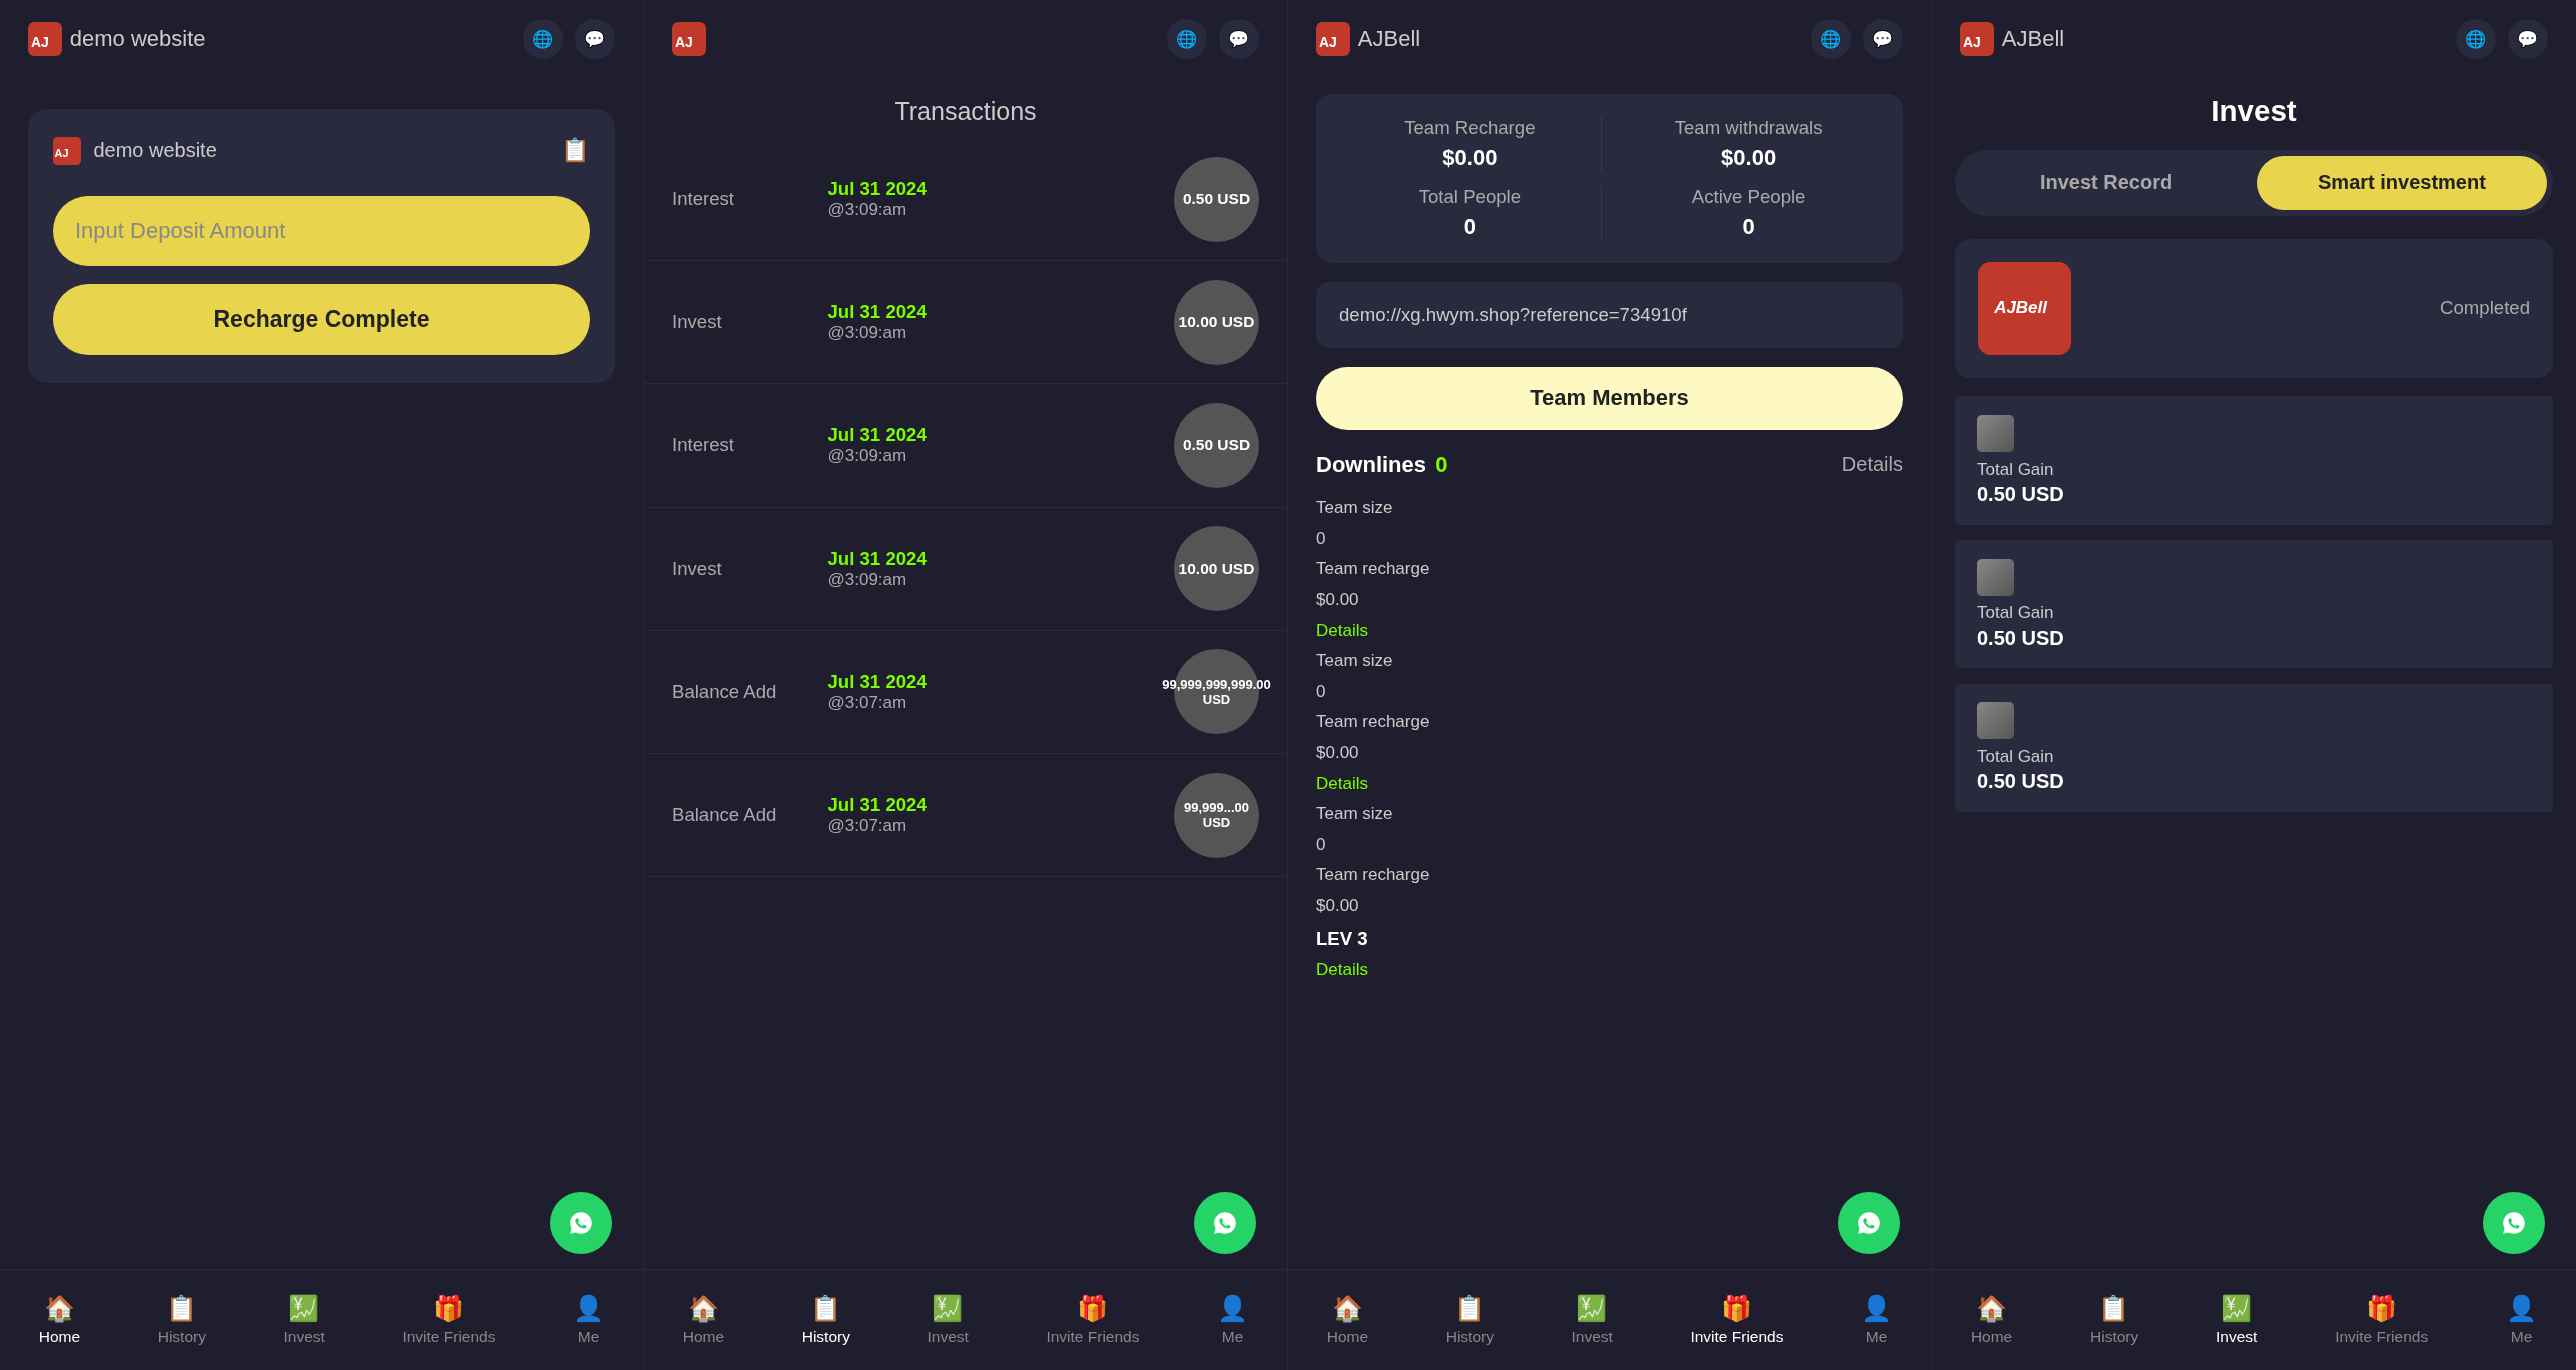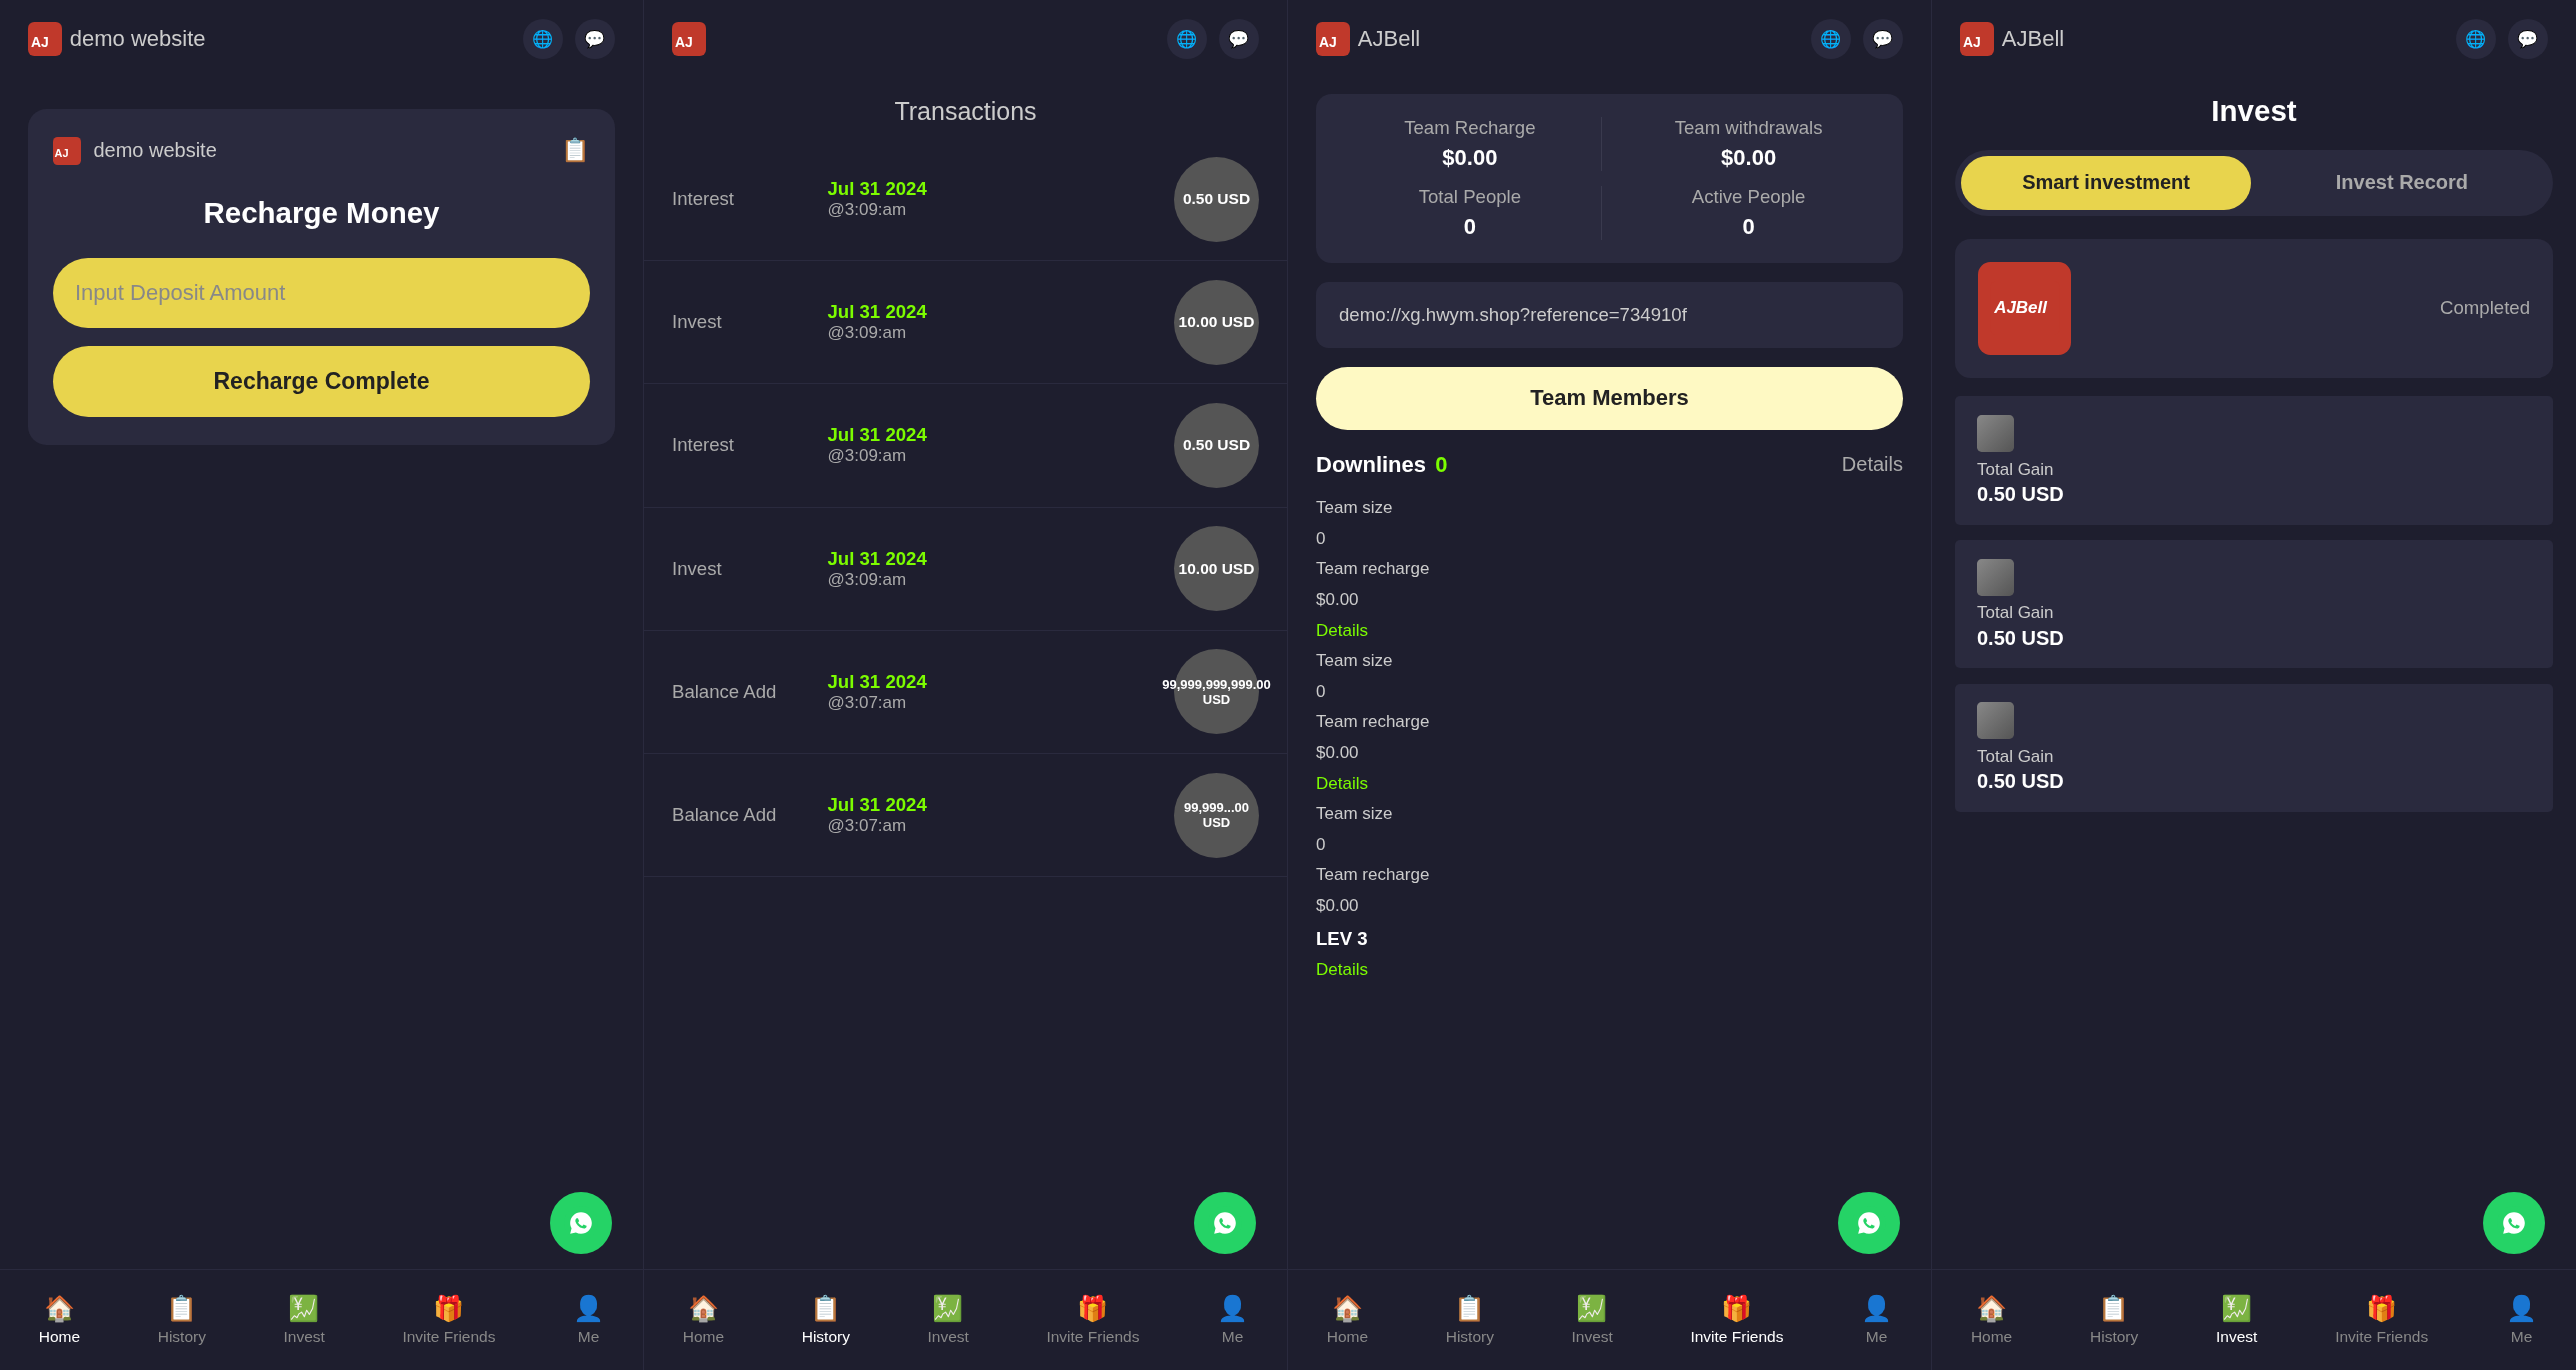--- a/index.html
+++ b/index.html
@@ -442,21 +442,20 @@
   <div class="panel1-content">
     <div class="recharge-card">
       <div class="recharge-header">
         <svg class="recharge-logo-small" viewBox="0 0 36 36">
           <rect width="36" height="36" rx="6" fill="#c0392b"></rect>
           <text x="2" y="26" font-size="14" fill="white" font-weight="bold">AJ</text>
         </svg>
         <span class="recharge-site-name">demo website</span>
         <span class="recharge-note-icon">📋</span>
       </div>
-      <div class="recharge-title">Recharge Money</div>
       <button class="input-deposit-btn">Input Deposit Amount</button>
       <button class="recharge-complete-btn">Recharge Complete</button>
     </div>
   </div>
 
   <div class="whatsapp-fab">
     <svg width="34" height="34" viewBox="0 0 44 44">
       <circle cx="22" cy="22" r="22" fill="#25d366"></circle>
       <path d="M22 8C14.268 8 8 14.268 8 22c0 2.49.65 4.83 1.79 6.86L8 36l7.36-1.77A13.94 13.94 0 0022 36c7.732 0 14-6.268 14-14S29.732 8 22 8zm6.9 19.37c-.3.84-1.76 1.61-2.42 1.7-.62.08-1.4.12-2.26-.14-.52-.16-1.18-.37-2.03-.73-3.57-1.54-5.9-5.14-6.07-5.38-.18-.24-1.44-1.92-1.44-3.66s.91-2.6 1.24-2.96c.32-.36.7-.45.93-.45.24 0 .47.002.68.012.22.01.51-.08.8.61.3.7 1.02 2.44 1.11 2.62.09.18.15.39.03.62-.12.24-.18.39-.35.6-.18.21-.37.47-.53.63-.18.17-.36.36-.15.7.21.35.93 1.53 2 2.47 1.37 1.22 2.53 1.6 2.88 1.78.35.18.55.15.75-.09.21-.24.9-1.05 1.14-1.41.24-.36.48-.3.81-.18.33.12 2.1 .99 2.46 1.17.36.18.6.27.69.42.09.15.09.88-.21 1.72z" fill="white"></path>
     </svg>
@@ -705,22 +704,22 @@
     <div class="header-actions">
       <button class="header-btn">🌐</button>
       <button class="header-btn">💬</button>
     </div>
   </div>
 
   <div class="panel4-content">
     <div class="invest-main-title">Invest</div>
 
     <div class="invest-tabs">
+      <button class="invest-tab inactive">Invest Record</button>
       <button class="invest-tab active">Smart investment</button>
-      <button class="invest-tab inactive">Invest Record</button>
     </div>
 
     <div class="invest-featured-card">
       <div class="invest-logo-box">
         <svg width="70" height="54" viewBox="0 0 90 70">
           <rect width="90" height="70" rx="8" fill="#c0392b"></rect>
           <text x="5" y="42" font-size="22" fill="white" font-weight="bold" font-style="italic">AJBell</text>
         </svg>
       </div>
       <div class="invest-completed">Completed</div>

